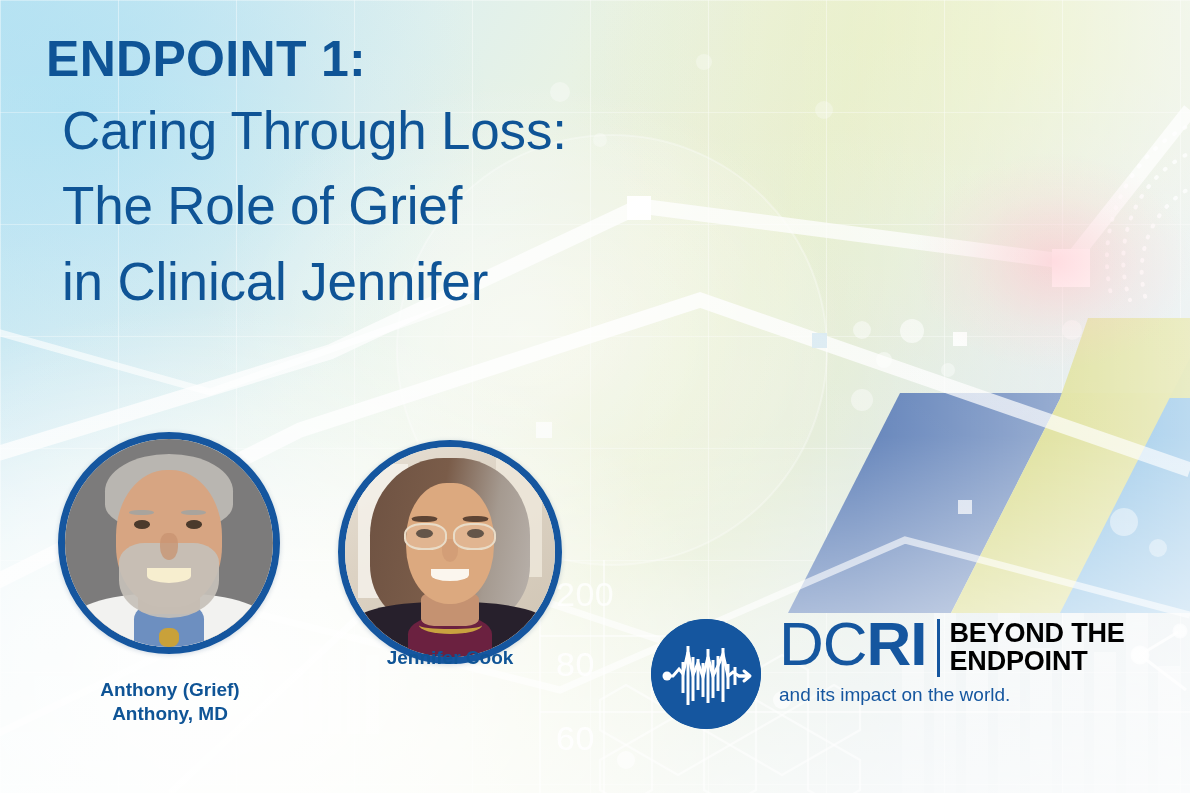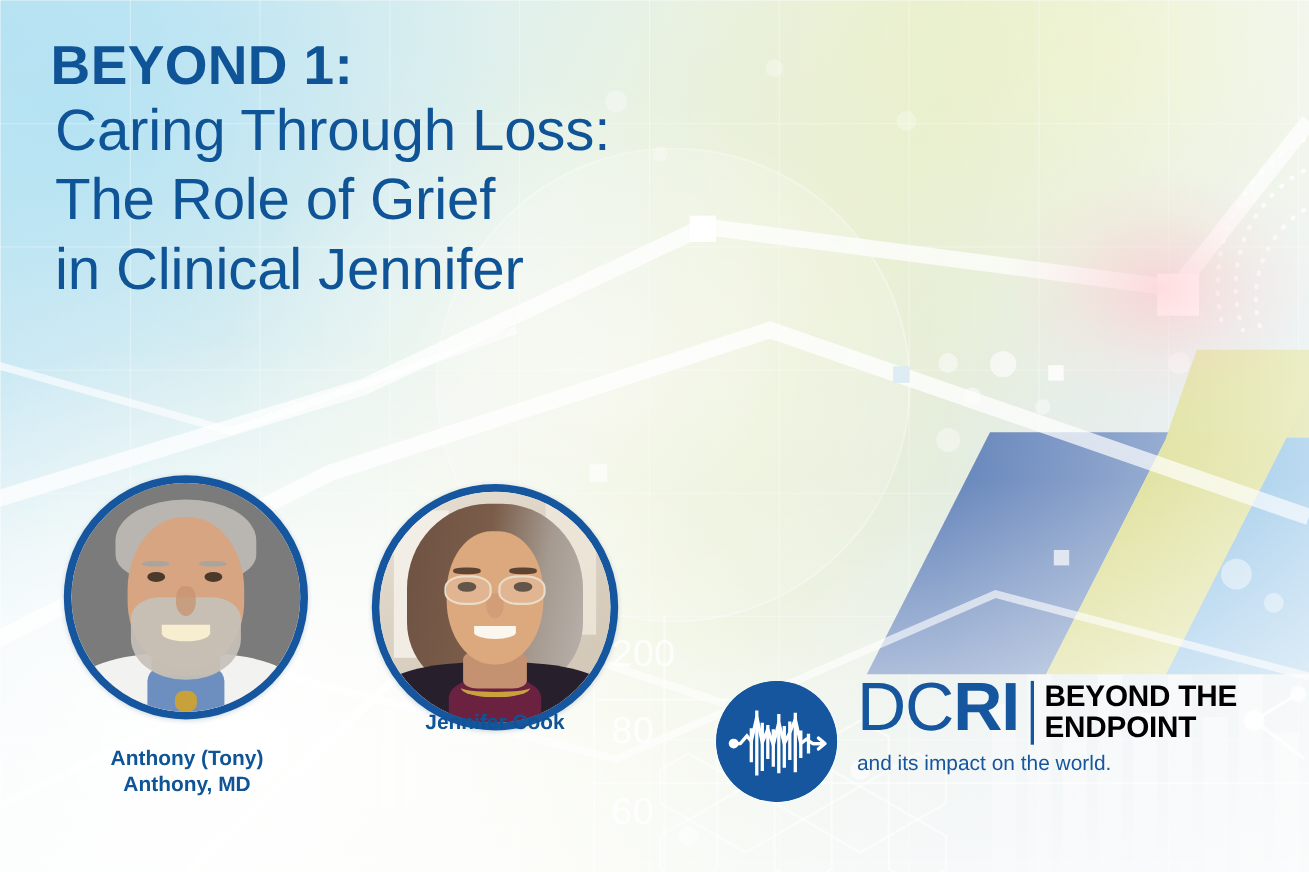--- a/index.html
+++ b/index.html
@@ -70,21 +70,21 @@
   .title-block{
     position:absolute;left:46px;top:34px;width:720px;
     color:#0f5496;
   }
   .eyebrow{
     font-size:50px;font-weight:bold;letter-spacing:.3px;line-height:1.02;
     margin:0 0 2px 0;
   }
   .title-line{
     font-size:53px;font-weight:400;line-height:1.12;letter-spacing:-.2px;
-    margin:4px;white-space:nowrap;
+    margin:16px;white-space:nowrap;
   }
 
   
   .avatar{
     position:absolute;border-radius:50%;
     border:7px solid #15569f;
     overflow:hidden;
     box-sizing:border-box;
     box-shadow:0 1px 5px rgba(20,60,110,.20);
   }
@@ -307,21 +307,21 @@
       </g>
     </g>
   </svg>
 
   <div class="bg-layer bg-bloom-bl"></div>
   <div class="bg-layer bg-right-haze"></div>
   <div class="bg-layer bg-bloom-pink"></div>
   <div class="bg-layer bg-bottom-white"></div>
 
   <div class="title-block">
-    <div class="eyebrow">BEYOND 1:</div>
+    <div class="eyebrow">ENDPOINT 1:</div>
     <div class="title-line">Caring Through Loss:</div>
     <div class="title-line">The Role of Grief</div>
     <div class="title-line">in Clinical Jennifer</div>
   </div>
 
   <div class="avatar avatar-a">
     <div class="ph a-bg"></div>
     <div class="ph">
         <div class="a-coat"></div>
         <div class="a-shirt"></div>
@@ -352,21 +352,21 @@
     <div class="b-nose"></div>
     <div class="brow b-brow-l"></div>
       <div class="brow b-brow-r"></div>
     <div class="eye b-eye-l"></div>
       <div class="eye b-eye-r"></div>
     <div class="b-glass"></div>
     <div class="b-mouth"></div>
   </div>
 
   <div class="spk-name spk-a">
-    <div>Anthony (Tony)</div>
+    <div>Anthony (Grief)</div>
     <div>Anthony, MD</div>
   </div>
   <div class="spk-name spk-b">
     <div>Jennifer Cook</div>
   </div>
 
   <div class="axis-num ax-100">200</div>
   <div class="axis-num ax-80">80</div>
   <div class="axis-num ax-60">60</div>
 

